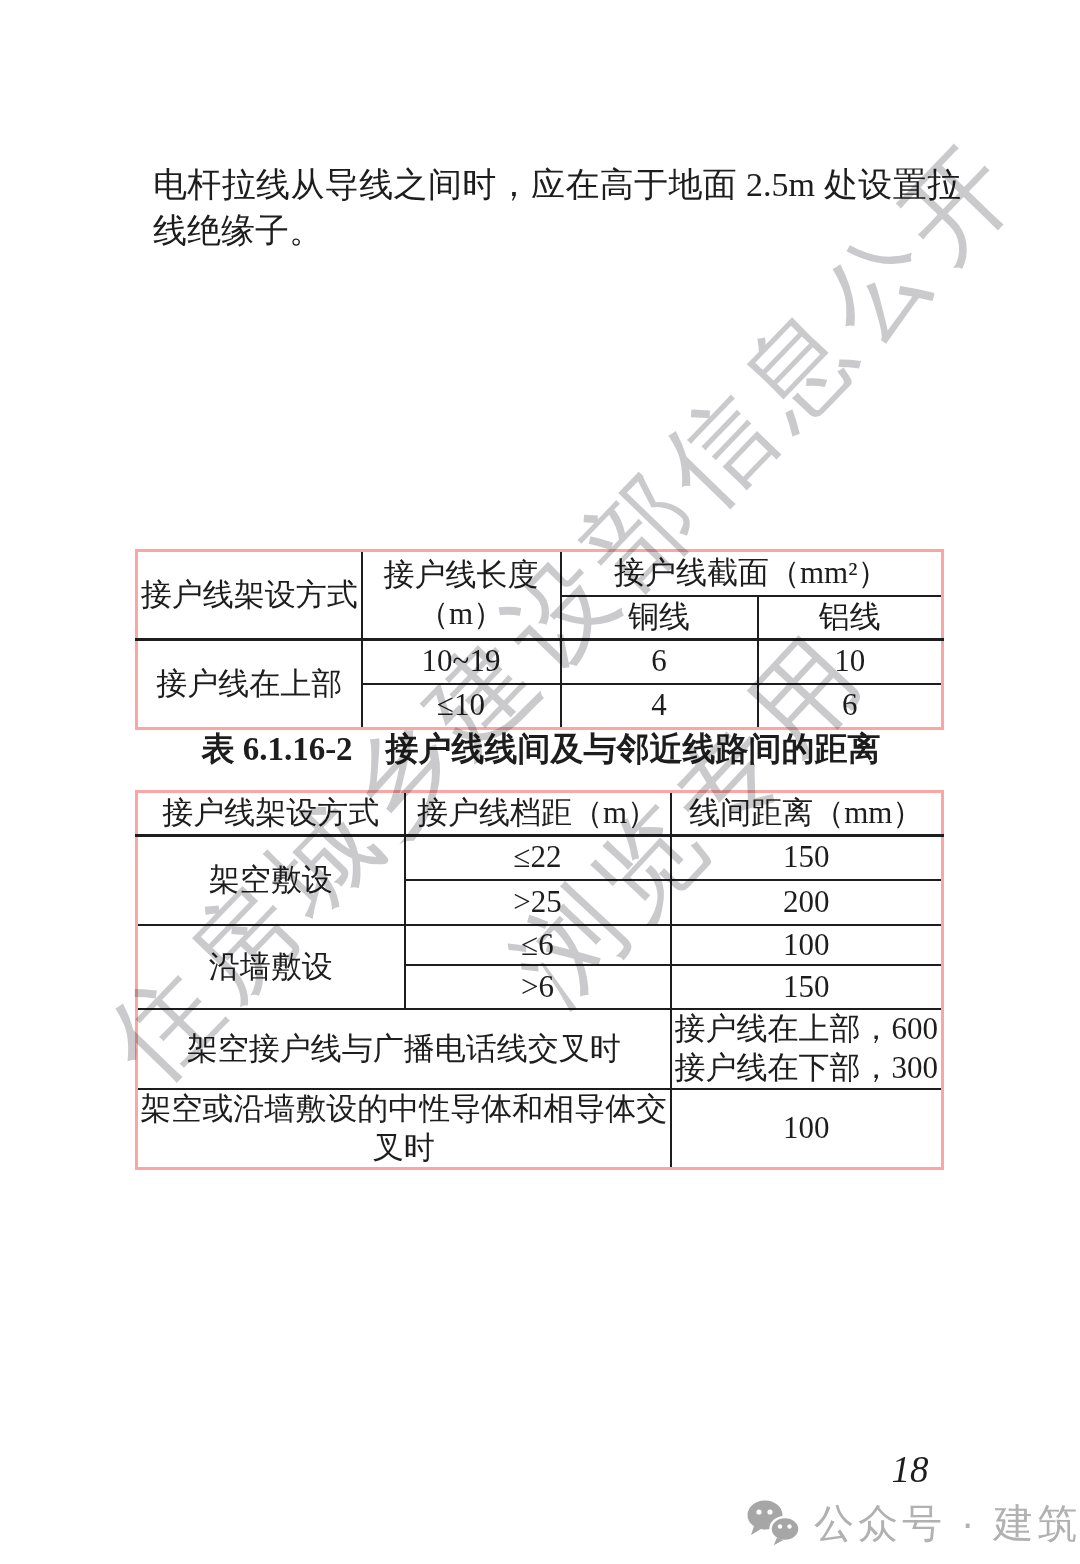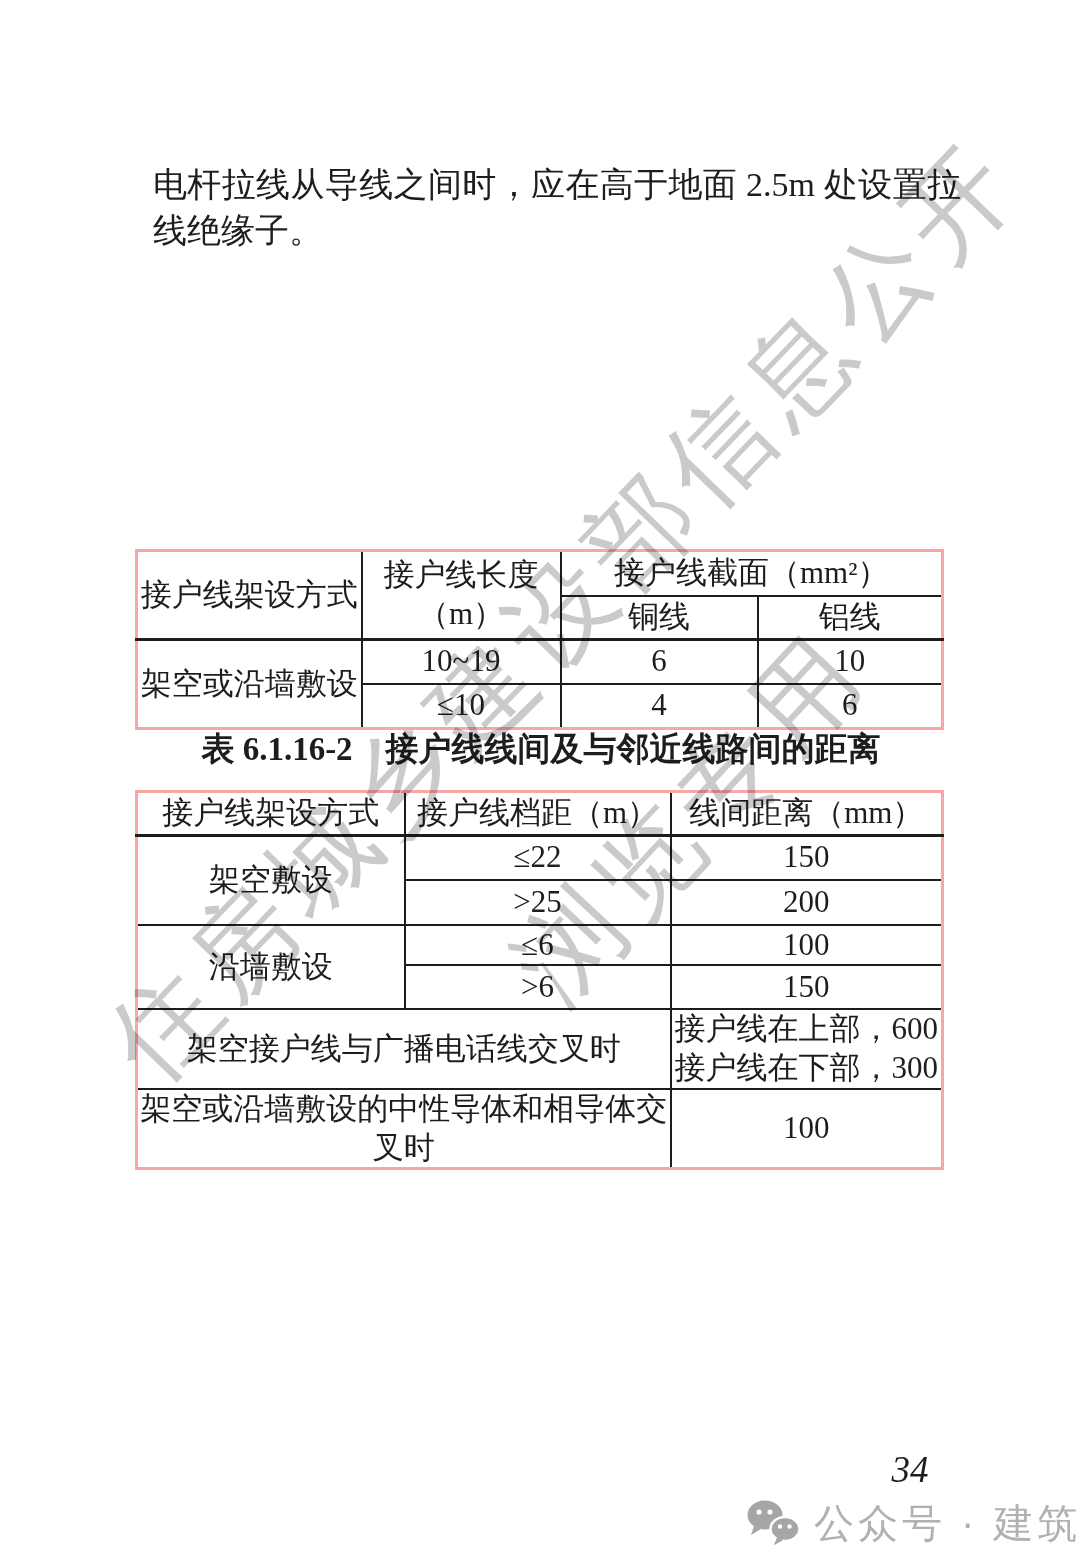--- a/index.html
+++ b/index.html
@@ -102,21 +102,21 @@
         <span>接户线长度</span>
         <span>（m）</span>
       </td>
       <td colspan="2">接户线截面（mm²）</td>
     </tr>
     <tr style="height:44px;">
       <td class="hdr-sep">铜线</td>
       <td class="hdr-sep">铝线</td>
     </tr>
     <tr style="height:44px;">
-      <td rowspan="2">架空或沿墙敷设</td>
+      <td rowspan="2">接户线在上部</td>
       <td>10~19</td>
       <td>6</td>
       <td>10</td>
     </tr>
     <tr style="height:45px;">
       <td>≤10</td>
       <td>4</td>
       <td>6</td>
     </tr>
   </tbody>
@@ -161,21 +161,21 @@
         <span>接户线在下部，300</span>
       </td>
     </tr>
     <tr style="height:46px;">
       <td colspan="2">架空或沿墙敷设的中性导体和相导体交叉时</td>
       <td>100</td>
     </tr>
   </tbody>
     </table>
 
-  <div class="page-number">34</div>
+  <div class="page-number">18</div>
 
   <div class="footer">
     <svg class="wechat-icon" viewBox="0 0 58 50" xmlns="http://www.w3.org/2000/svg">
       <g fill="#a6a6a6">
         <ellipse cx="21" cy="17" rx="17.5" ry="14.5"></ellipse>
         <path d="M10 28 L7 37 L17 31 Z"></path>
       </g>
       <circle cx="15" cy="14" r="2.6" fill="#ffffff"></circle>
       <circle cx="26" cy="14" r="2.6" fill="#ffffff"></circle>
       <g fill="#a6a6a6" stroke="#ffffff" stroke-width="2.5">

